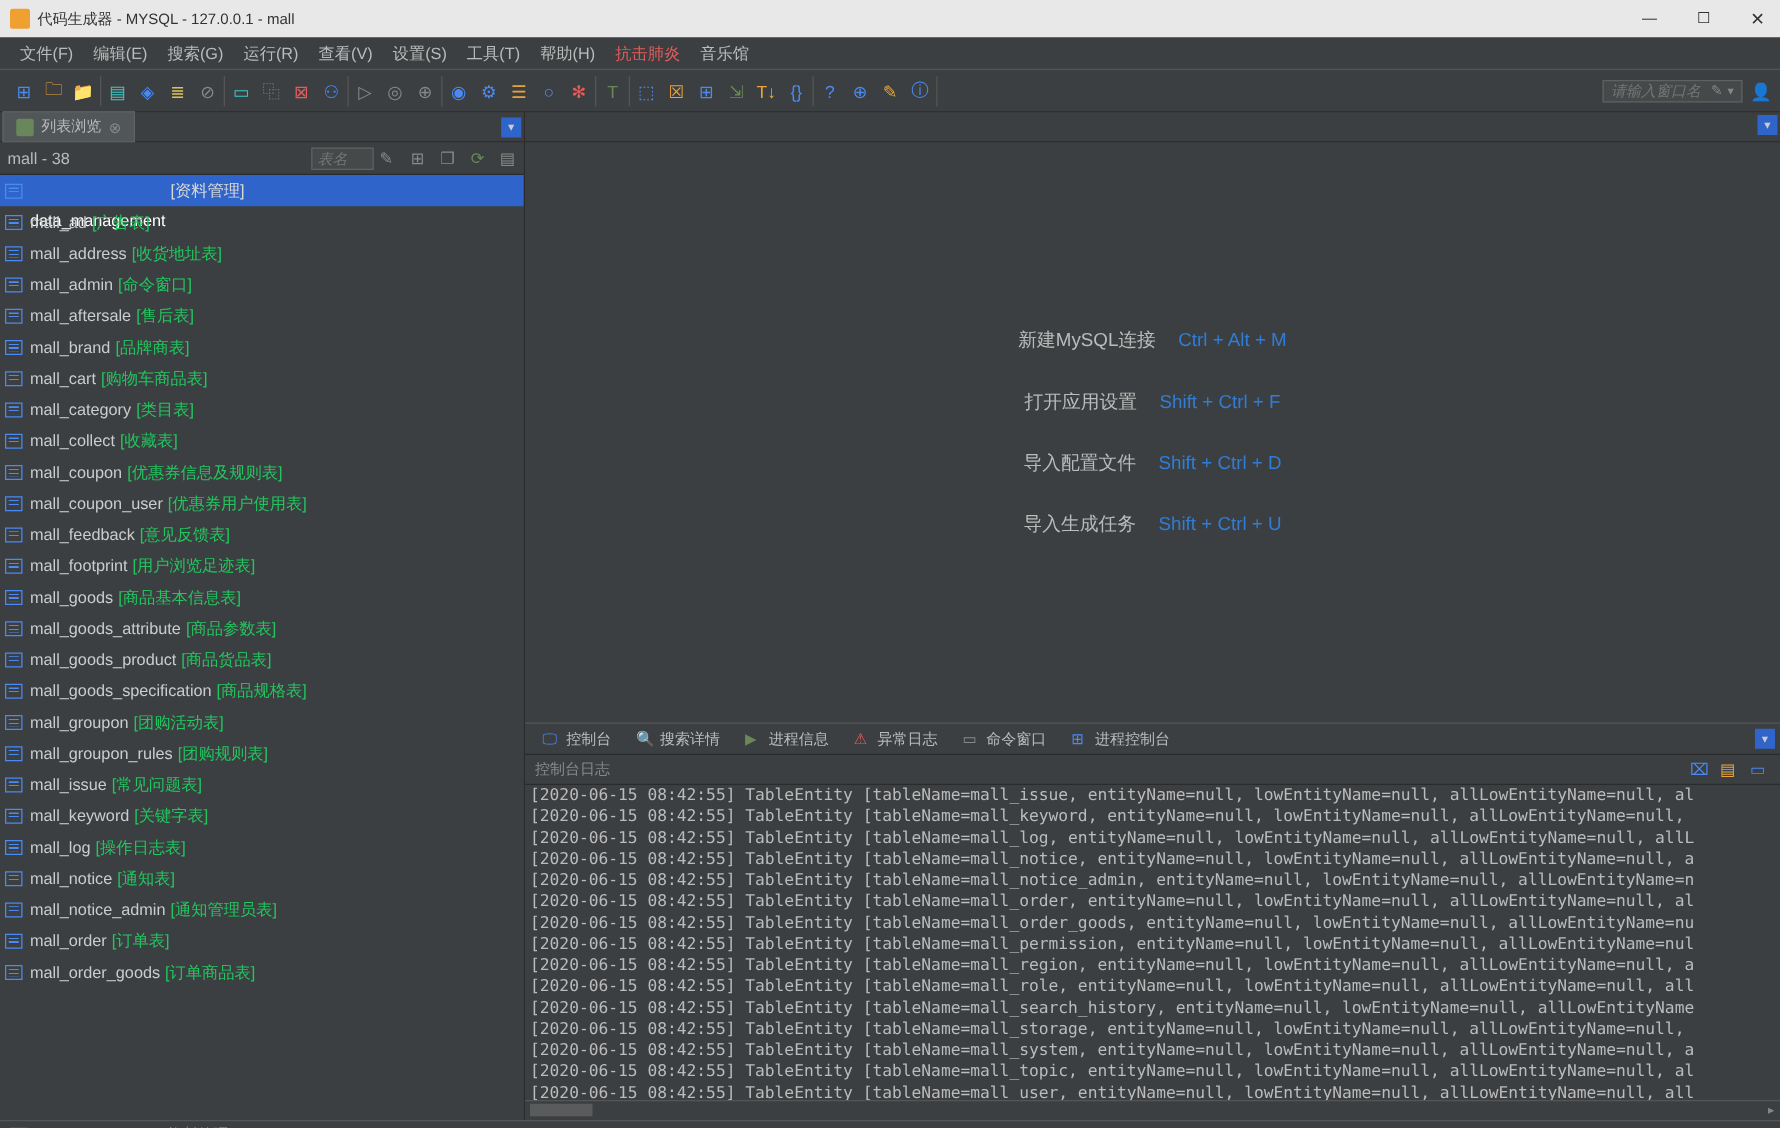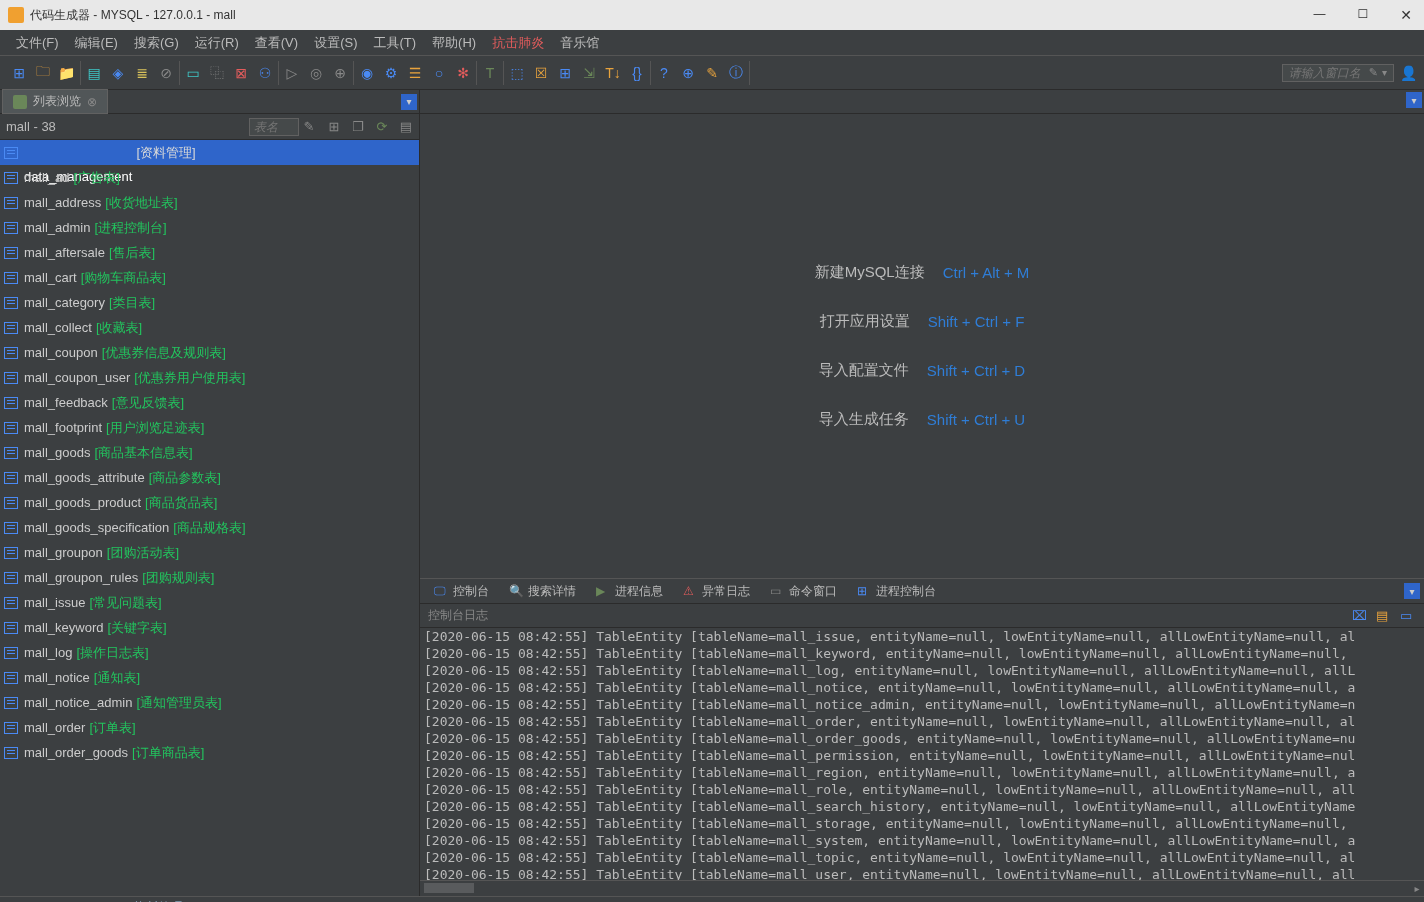--- a/index.html
+++ b/index.html
@@ -213,26 +213,31 @@
           <span class="tdesc">[广告表]</span>
         </div>
         <div class="tl-row">
           <span class="row-icon"></span>
           <span class="tname">mall_address</span> 
           <span class="tdesc">[收货地址表]</span>
         </div>
         <div class="tl-row">
           <span class="row-icon"></span>
           <span class="tname">mall_admin</span> 
-          <span class="tdesc">[进程控制台]</span>
+          <span class="tdesc">[命令窗口]</span>
         </div>
         <div class="tl-row">
           <span class="row-icon"></span>
           <span class="tname">mall_aftersale</span> 
           <span class="tdesc">[售后表]</span>
+        </div>
+        <div class="tl-row">
+          <span class="row-icon"></span>
+          <span class="tname">mall_brand</span> 
+          <span class="tdesc">[品牌商表]</span>
         </div>
         <div class="tl-row">
           <span class="row-icon"></span>
           <span class="tname">mall_cart</span> 
           <span class="tdesc">[购物车商品表]</span>
         </div>
         <div class="tl-row">
           <span class="row-icon"></span>
           <span class="tname">mall_category</span> 
           <span class="tdesc">[类目表]</span>

